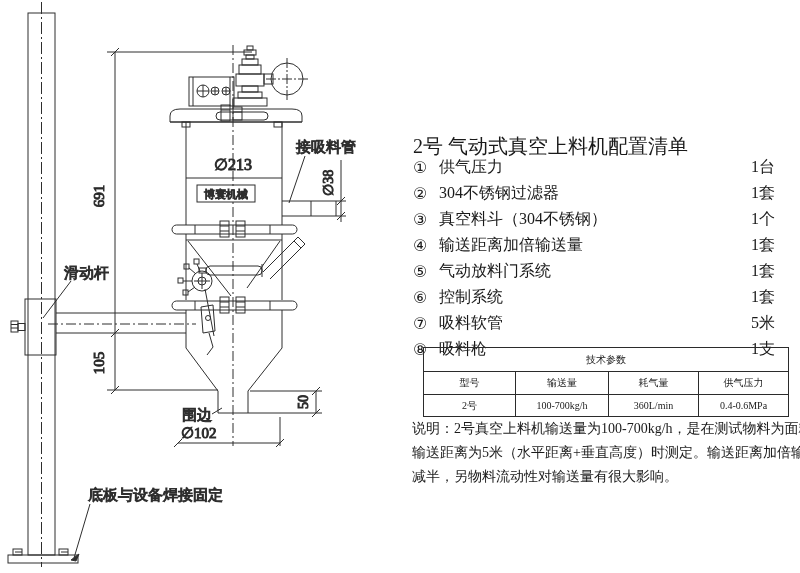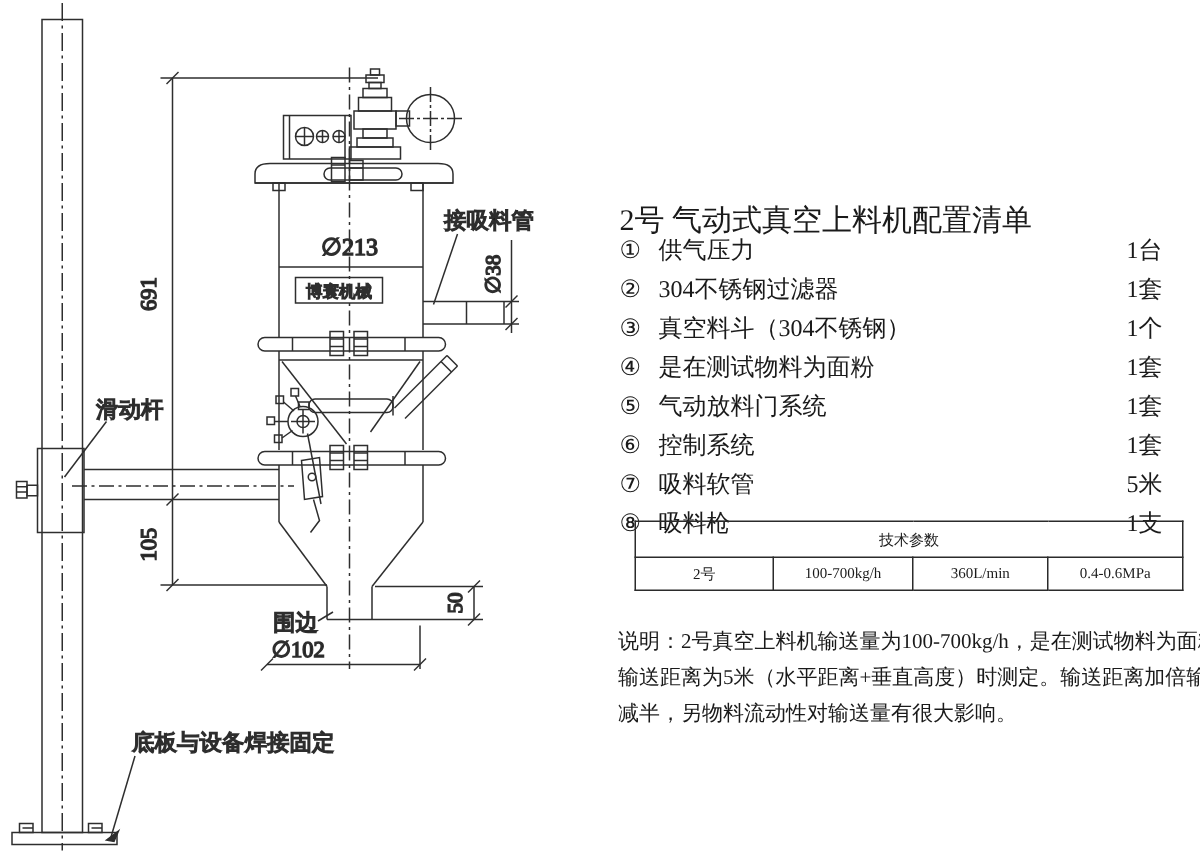--- a/index.html
+++ b/index.html
@@ -259,21 +259,21 @@
       <span>304不锈钢过滤器</span>
       <span class="pqty">1套</span>
     </div>
     <div class="prow">
       <span class="pno">③</span>
       <span>真空料斗（304不锈钢）</span>
       <span class="pqty">1个</span>
     </div>
     <div class="prow">
       <span class="pno">④</span>
-      <span>是在测试物料为面粉</span>
+      <span>输送距离加倍输送量</span>
       <span class="pqty">1套</span>
     </div>
     <div class="prow">
       <span class="pno">⑤</span>
       <span>气动放料门系统</span>
       <span class="pqty">1套</span>
     </div>
     <div class="prow">
       <span class="pno">⑥</span>
       <span>控制系统</span>
@@ -296,20 +296,26 @@
         <col style="width:92px">
         <col style="width:93px">
         <col style="width:90px">
         <col style="width:90px">
       </colgroup>
     <tbody>
         <tr>
       <th colspan="4" style="height:23px;">技术参数</th>
     </tr>
     <tr>
+      <td style="height:22px;">型号</td>
+      <td>输送量</td>
+      <td>耗气量</td>
+      <td>供气压力</td>
+    </tr>
+    <tr>
       <td>2号</td>
       <td>100-700kg/h</td>
       <td>360L/min</td>
       <td>0.4-0.6MPa</td>
     </tr>
   </tbody>
     </table>
 
   <div class="abs notes">
     <div>说明：2号真空上料机输送量为100-700kg/h，是在测试物料为面粉，</div>

